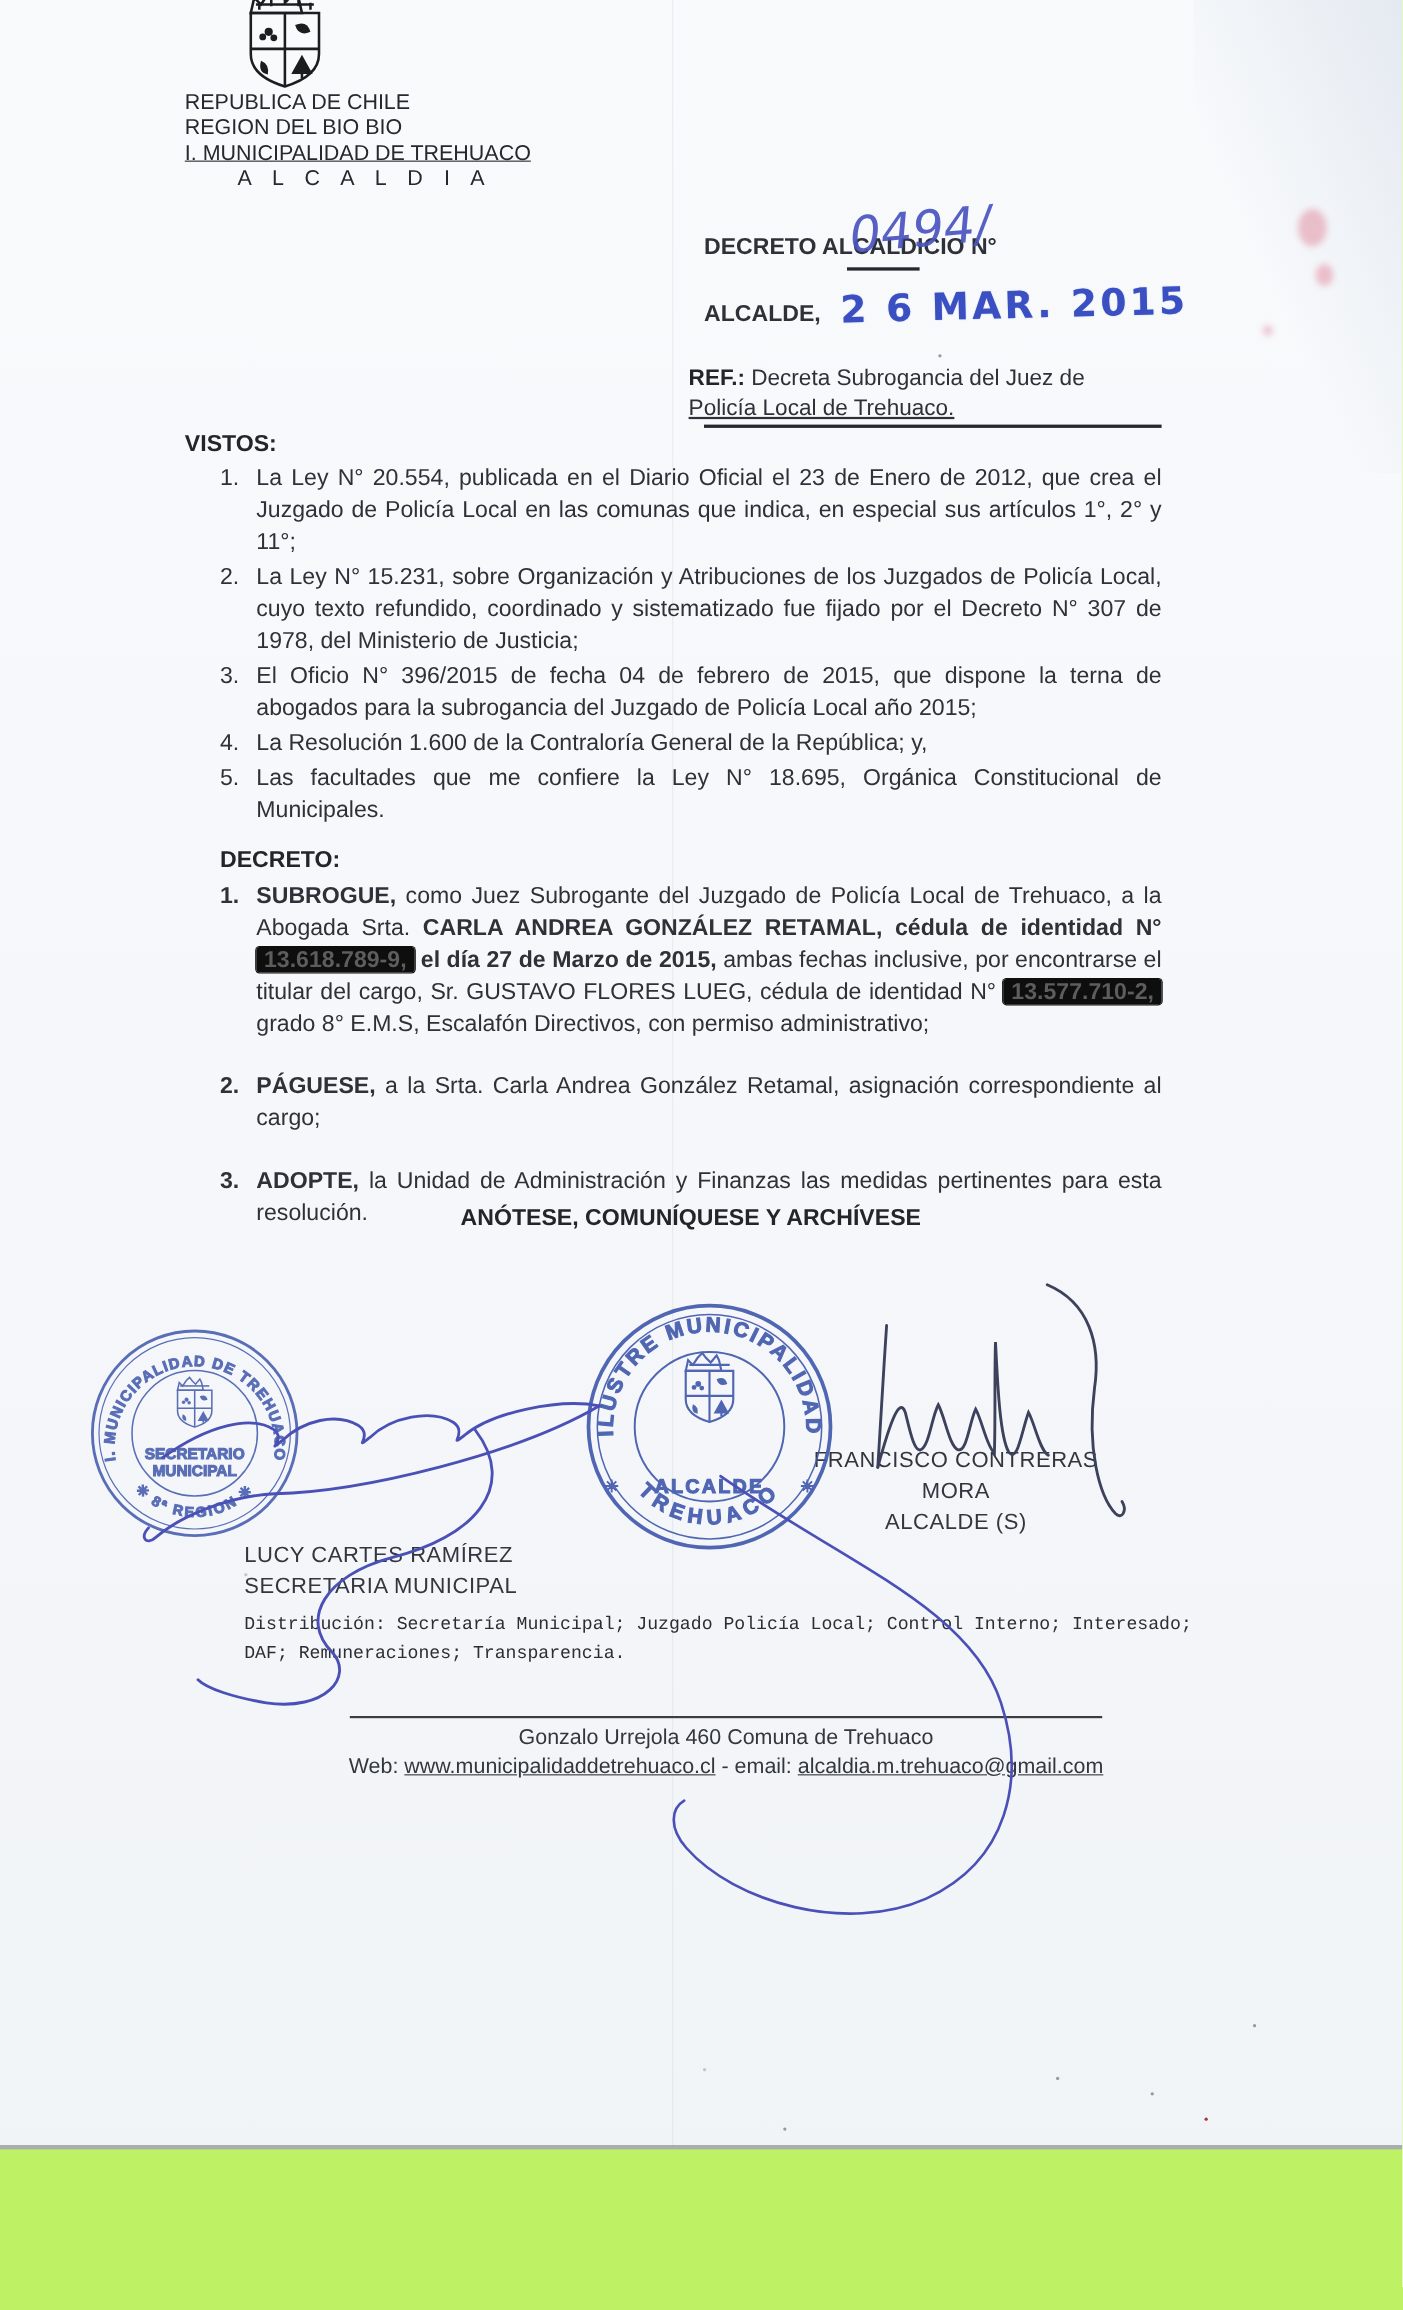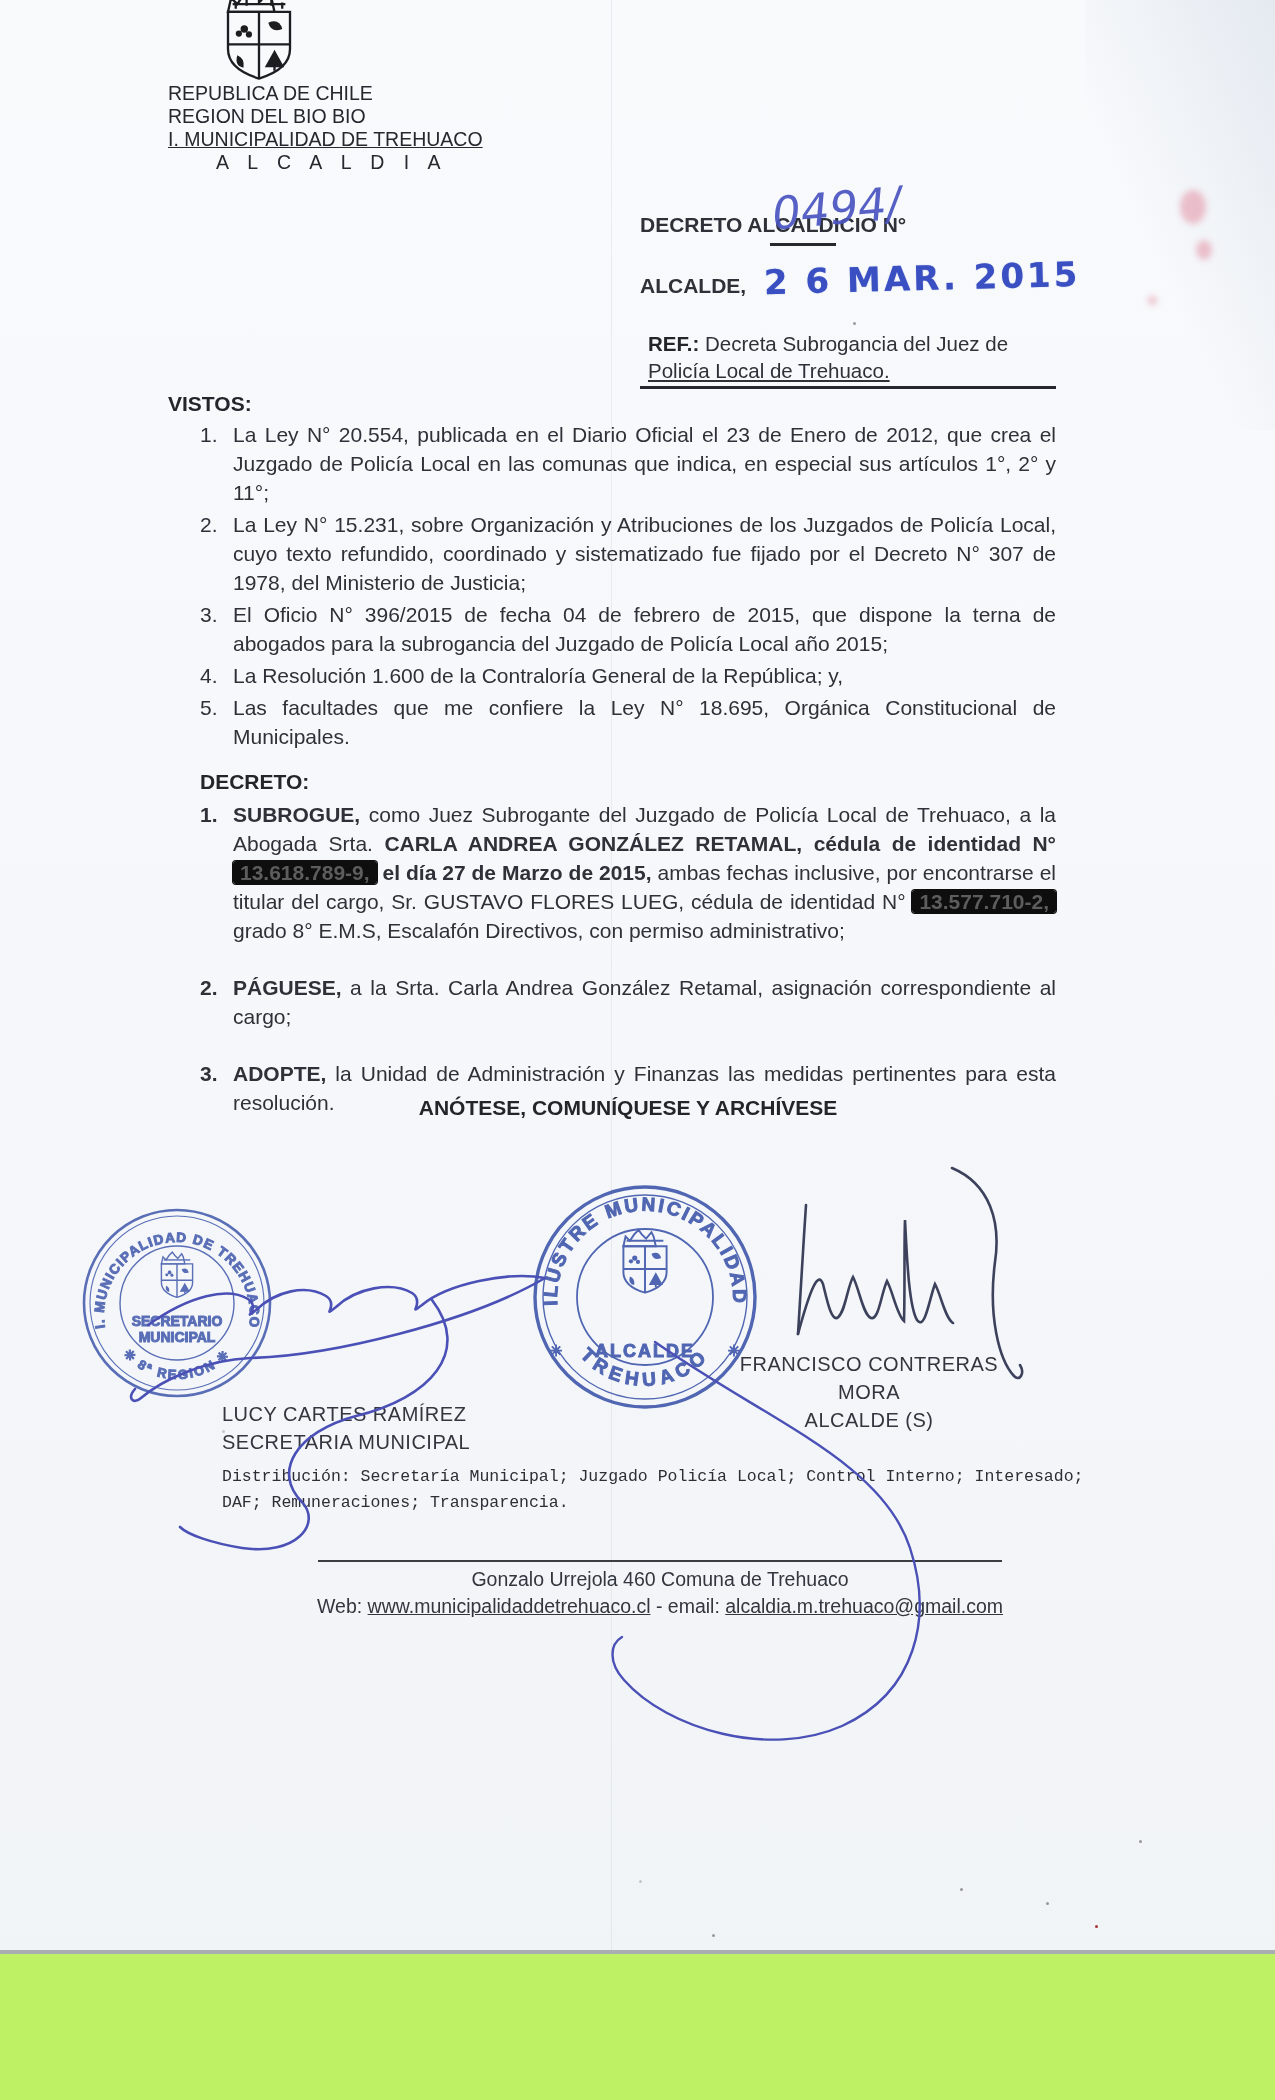--- a/index.html
+++ b/index.html
@@ -20,37 +20,37 @@
 
   .lbl-bold{font-weight:bold;color:#23252b;}
   .decree-label{position:absolute;left:640px;top:213px;font-size:21px;font-weight:bold;}
   .decree-num{position:absolute;left:772px;top:182px;font-size:45px;color:#4a54c0;
               font-family:"DejaVu Sans",sans-serif;transform:rotate(-5deg) skewX(-10deg);opacity:.92;}
   .decree-num-line{position:absolute;left:770px;top:243px;width:66px;height:2.5px;background:#26282e;}
   .place{position:absolute;left:640px;top:274px;font-size:21px;font-weight:bold;}
   .datestamp{position:absolute;left:764px;top:258px;font-size:34px;font-weight:bold;color:#3a50c2;
              font-family:"DejaVu Sans",sans-serif;letter-spacing:3px;transform:rotate(-1.5deg);
              text-shadow:0 0 1px rgba(58,80,194,.6);}
-  .ref{position:absolute;left:648px;top:330px;width:418px;font-size:20.5px;line-height:27px;}
+  .ref{position:absolute;left:626px;top:330px;width:418px;font-size:20.5px;line-height:27px;}
   .ref .u{text-decoration:underline;}
   .ref-rule{position:absolute;left:640px;top:386px;width:416px;height:3px;background:#26282e;}
 
   .sec-title{position:absolute;font-size:21px;font-weight:bold;color:#23252b;}
   .list{position:absolute;font-size:21px;line-height:29px;}
   .li{position:relative;padding-left:33px;text-align:justify;margin-bottom:3px;}
   .li .num{position:absolute;left:0;top:0;}
   .dlist .li{margin-bottom:28px;}
   .dlist .num{font-weight:bold;}
   .redact{background:#0e0e0e;color:#5d5d5d;padding:0 7px;border-radius:3px;font-weight:bold;
           box-shadow:0 0 0 1px #0e0e0e;}
   .closing{position:absolute;left:200px;top:1096px;width:856px;text-align:center;
            font-size:21px;font-weight:bold;color:#23252b;}
 
   .sig-name{position:absolute;font-size:20px;line-height:28px;color:#33363e;letter-spacing:.5px;}
-  .sig-name.right{text-align:center;width:310px;margin-top:36px;}
+  .sig-name.right{text-align:center;width:310px;}
 
   .dist{position:absolute;left:222px;top:1464px;font-size:16.5px;line-height:26px;
         font-family:"Liberation Mono","DejaVu Sans Mono",monospace;color:#2b2e35;white-space:nowrap;}
   .foot-rule{position:absolute;left:318px;top:1560px;width:684px;height:2px;background:#3a3d42;}
   .foot{position:absolute;left:248px;top:1566px;width:824px;text-align:center;
         font-size:19.5px;line-height:27px;color:#33363e;}
   .foot .u{text-decoration:underline;}
 
   svg text{font-family:"Liberation Sans",sans-serif;}
   .overlay{position:absolute;left:0;top:0;pointer-events:none;}

